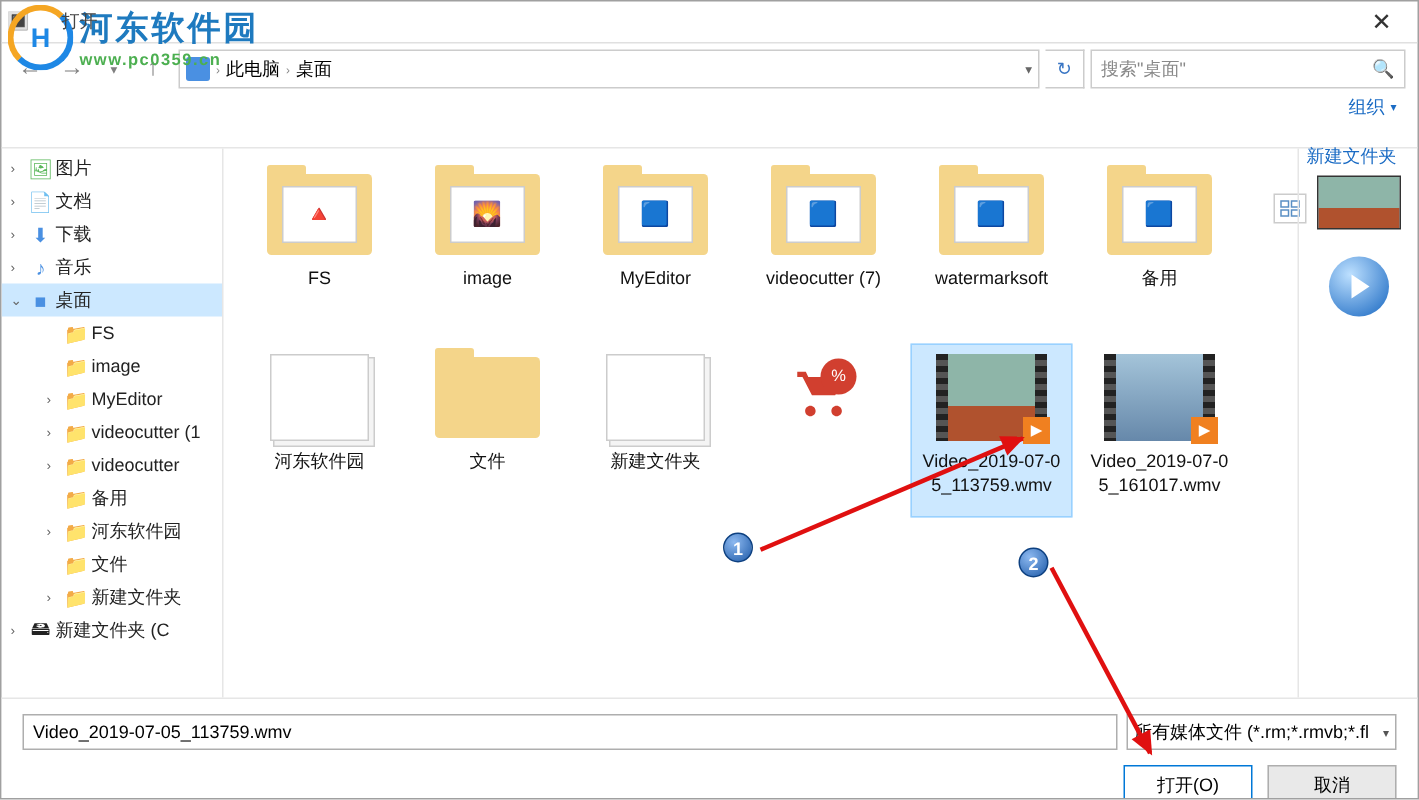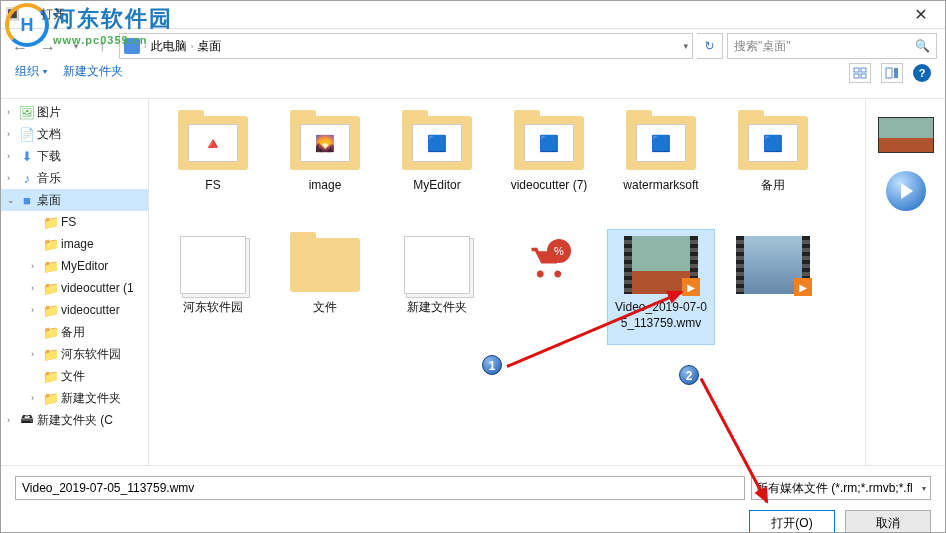--- a/index.html
+++ b/index.html
@@ -17,21 +17,21 @@
 .navbar { height: 34px; display: flex; align-items: center; padding: 2px 8px; gap: 4px; z-index:2; position:relative; }
 .nav-arrows { display: flex; gap: 6px; margin-right: 4px; }
 .nav-arrow { width: 22px; height: 22px; color: #808080; display: flex; align-items: center; justify-content: center; font-size: 16px; }
 .nav-up { width: 18px; }
 .path-box { flex: 1; height: 26px; border: 1px solid #ccc; display: flex; align-items: center; padding: 0 4px; gap: 4px; background: #fff; }
 .path-box .pc-icon { width: 16px; height: 16px; background:#4a90e2; border-radius:2px; }
 .path-box .sep { color: #888; font-size: 8px; }
 .path-refresh { width: 26px; height: 26px; border: 1px solid #ccc; border-left: none; display:flex; align-items:center; justify-content:center; color:#3a76c4; }
 .search-box { width: 210px; height: 26px; border: 1px solid #ccc; display: flex; align-items: center; padding: 0 6px; color:#888; }
 .search-box .sicon { margin-left: auto; color:#5a8fc4; }
-.toolbar { height: 36px; display: flex; align-items: flex-start; padding: 0 14px; gap: 16px; border-bottom: 1px solid #e6e6e6; }
+.toolbar { height: 36px; display: flex; align-items: flex-end; padding: 0 14px; gap: 16px; border-bottom: 1px solid #e6e6e6; flex-direction: column; }
 .toolbar .tb-item { color: #1a6bc4; display: flex; align-items: center; gap: 4px; }
 .toolbar .right { margin-left: auto; display: flex; align-items: center; gap: 10px; }
 .view-btn { width: 22px; height: 20px; border: 1px solid #ccc; display:flex; align-items:center; justify-content:center; }
 .help-btn { width: 18px; height: 18px; border-radius: 50%; background: #0d67b5; color: #fff; text-align: center; line-height: 18px; font-weight: bold; font-size: 11px; }
 .content { display: flex; height: 366px; }
 .sidebar { width: 148px; border-right: 1px solid #e6e6e6; overflow: hidden; padding-top: 2px; }
 .tree-item { display: flex; align-items: center; height: 22px; padding-left: 6px; gap: 2px; color: #222; white-space: nowrap; overflow: hidden; }
 .tree-item.sel { background: #cce8ff; }
 .tree-item.sub { padding-left: 30px; }
 .tree-item .chev { width: 10px; font-size: 9px; color:#666; }
@@ -309,20 +309,21 @@
       </div>
       <div class="file-item">
         <div class="file-icon">
           <div class="video-thumb">
             <div class="film"></div>
             <div class="film r"></div>
             <div class="img2"></div>
             <div class="play">▶</div>
           </div>
         </div>
+        <div class="file-label">Video_2019-07-05_161017.wmv</div>
       </div>
     </div>
   <div class="preview">
     <div class="prev-thumb"></div>
     <div class="prev-play"></div>
   </div>
 </div>
 
 <div class="bottom">
   <div class="row1">

